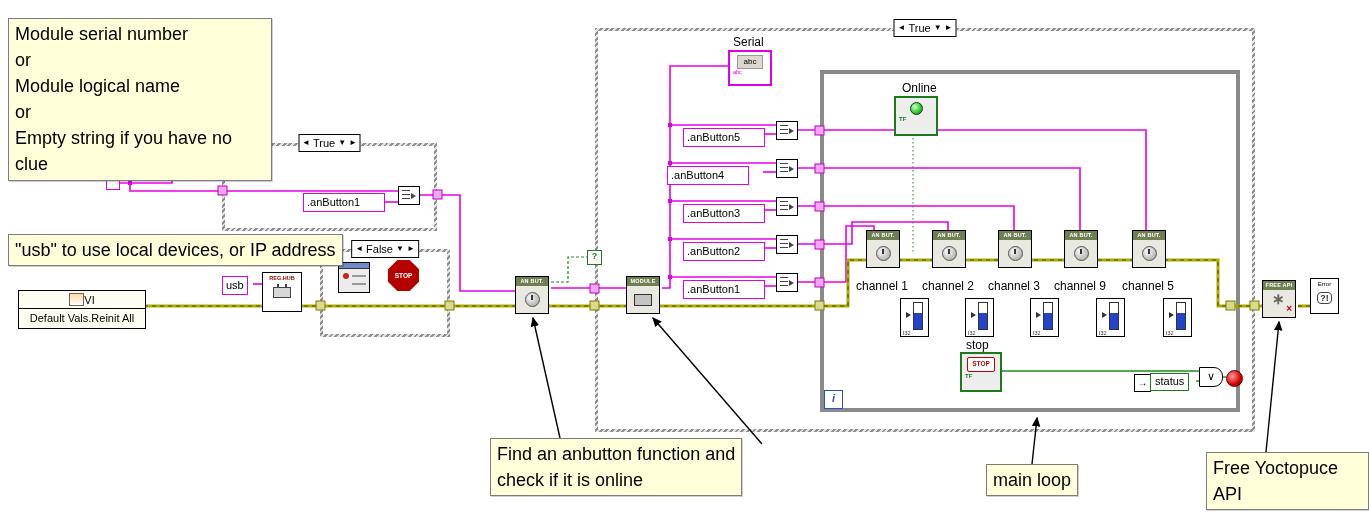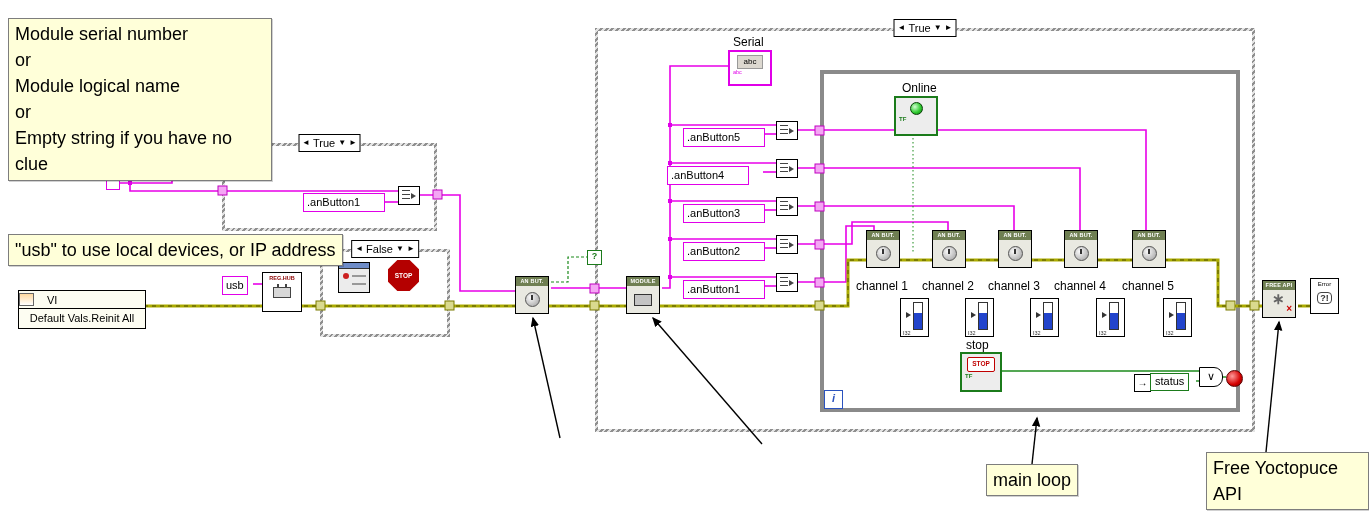--- a/index.html
+++ b/index.html
@@ -79,21 +79,21 @@
   .reghub-title{font-size:5.5px;font-weight:bold;color:#8B0000;margin-top:2px}
   .plug{width:16px;height:9px;border:1px solid #444;background:#D8D8D8;margin:6px auto 0;position:relative}
   .plug::before,.plug::after{content:"";position:absolute;top:-4px;width:2px;height:4px;background:#444}
   .plug::before{left:3px}.plug::after{right:3px}
   .freeapi-body{position:relative;height:25px}
   .burst{position:absolute;left:9px;top:0;font-size:15px;font-weight:bold;color:#666}
   .redx{position:absolute;right:3px;bottom:1px;font-size:10px;font-weight:bold;color:#C00}
   .invoke{position:absolute;left:18px;top:290px;width:126px;height:37px;border:1px solid #000;
           background:#FDFDF2;z-index:3;font-size:11px}
   .inv-r1{height:17px;border-bottom:1px solid #000;display:flex;align-items:center;
-          justify-content:flex-start;gap:13px}
+          justify-content:center;gap:0}
   .vi-icon{width:13px;height:11px;border:1px solid #666;background:linear-gradient(#FFD9A0,#fff)}
   .inv-r2{height:18px;text-align:center;line-height:18px}
   .serial-ind{position:absolute;left:728px;top:50px;width:40px;height:32px;border:2px solid #E000E8;
               background:#fff;z-index:3}
   .abc-field{width:24px;height:12px;margin:3px auto 0;background:#DCD8D0;border:1px solid #999;
              font-size:8px;text-align:center;line-height:11px}
   .abc-small{display:block;font-size:5.5px;color:#E000E8;margin-left:3px;line-height:7px}
   .i-term{position:absolute;left:824px;top:390px;width:17px;height:17px;border:1.5px solid #2A52BE;
           color:#2A52BE;background:#fff;font-size:11px;font-weight:bold;font-style:italic;
           text-align:center;line-height:14px;z-index:3}
@@ -231,20 +231,22 @@
       <line class="ar" x1="1266" y1="452" x2="1279" y2="322" marker-end="url(#ah)"></line>
     </g>
   </svg>
 
   <div class="comment" style="left:8px;top:18px;width:250px">Module serial number
 or
 Module  logical name
 or
 Empty string if you have no clue</div>
   <div class="comment" style="left:8px;top:234px">"usb" to use local devices, or IP address</div>
+  <div class="comment" style="left:490px;top:438px">Find an anbutton function and
+check if it is online</div>
   <div class="comment" style="left:986px;top:464px">main loop</div>
   <div class="comment" style="left:1206px;top:452px">Free Yoctopuce API</div>
 
   <div class="empty-sq"></div>
   <div class="quotes">""</div>
   <div class="neq">≠</div>
   <div class="sel-term" style="left:214px;top:158px">?</div>
   <div class="str-const" style="left:303px;top:193px;width:74px">.anButton1</div>
   <div class="concat" style="left:398px;top:186px">
     <div class="cat-lines"></div>
@@ -343,21 +345,21 @@
     <div class="knob"></div>
   </div>
   <div class="fn-icon" style="left:1132px;top:230px">
     <div class="fn-band">AN BUT.</div>
     <div class="knob"></div>
   </div>
 
   <div class="ch-label" style="left:850px;top:279px">channel 1</div>
   <div class="ch-label" style="left:916px;top:279px">channel 2</div>
   <div class="ch-label" style="left:982px;top:279px">channel 3</div>
-  <div class="ch-label" style="left:1048px;top:279px">channel 4</div>
+  <div class="ch-label" style="left:1048px;top:279px">channel 9</div>
   <div class="ch-label" style="left:1116px;top:279px">channel 5</div>
 
   <div class="slider" style="left:900px;top:298px">
     <div class="sl-track"></div>
     <div class="sl-ptr"></div>
     <span class="sl-type">I32</span>
   </div>
   <div class="slider" style="left:965px;top:298px">
     <div class="sl-track"></div>
     <div class="sl-ptr"></div>

